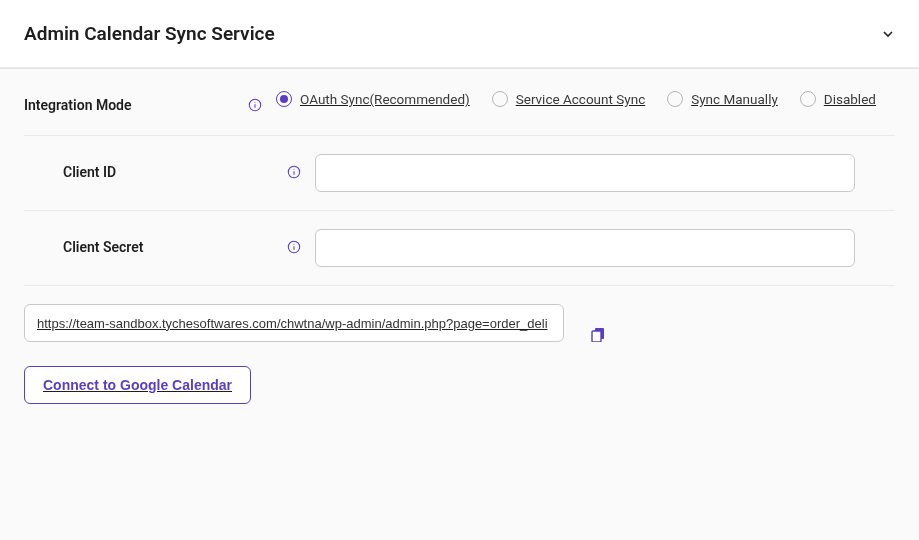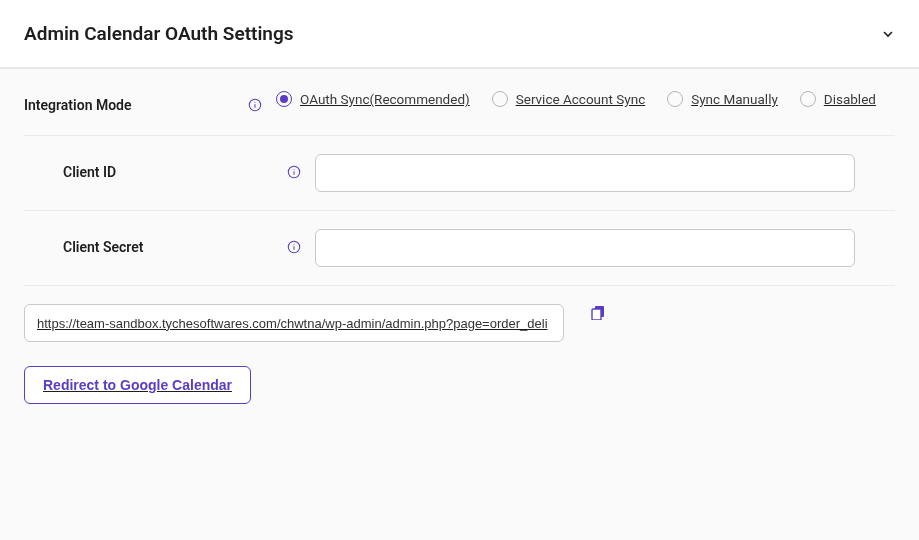--- a/index.html
+++ b/index.html
@@ -177,21 +177,21 @@
     align-items: flex-start;
   }
   .field-row .label-col { padding-top: 10px; margin-left: 39px; }
   .field-row .control-col { align-items: center; }
 </style>
 </head>
 <body>
 
 <div class="panel">
   <div class="header">
-    <h1>Admin Calendar OAuth Settings</h1>
+    <h1>Admin Calendar Sync Service</h1>
     <span class="chevron">
       <svg viewBox="0 0 10 10" fill="none" stroke="#222" stroke-width="1.6">
           <path d="M1 3 L5 7 L9 3"></path>
         </svg>
     </span>
   </div>
 </div>
 
 <div class="body">
 
@@ -256,26 +256,26 @@
           </svg>
       </span>
     </div>
     <div class="control-col">
       <input type="text" class="text-input" value="" style="">
     </div>
   </div>
 
   <div class="field-row" style="border-top:1px solid #eaeaea;">
     <div class="control-col" style="flex-direction:column; align-items:flex-start;">
-      <div style="display:flex; align-items:flex-start; gap:26px;">
+      <div style="display:flex; align-items:flex-end; gap:26px;">
         <input type="text" class="text-input" value="https://team-sandbox.tychesoftwares.com/chwtna/wp-admin/admin.php?page=order_deli" style="">
         <span class="copy-icon">
           <svg viewBox="0 0 16 16" fill="currentColor">
               <rect x="5" y="2" width="9" height="11" rx="1"></rect>
               <rect x="2" y="5" width="9" height="11" rx="1" fill="#fff" stroke="currentColor" stroke-width="1.4"></rect>
             </svg>
         </span>
       </div>
-      <button class="connect-btn">Redirect to Google Calendar</button>
+      <button class="connect-btn">Connect to Google Calendar</button>
     </div>
   </div>
 
 </div>
 
 </body></html>

